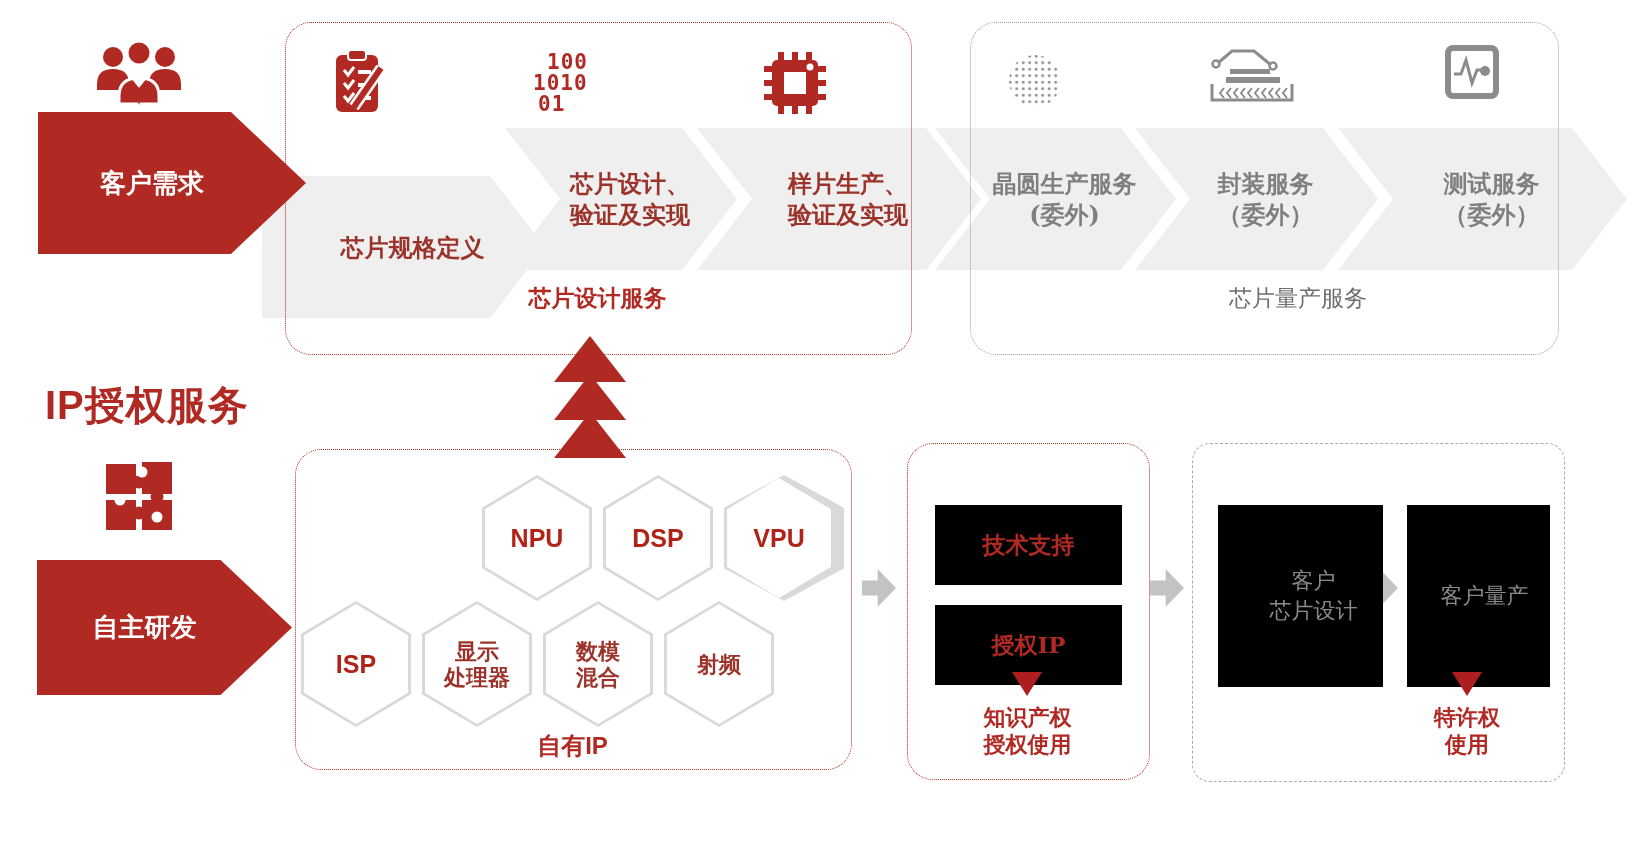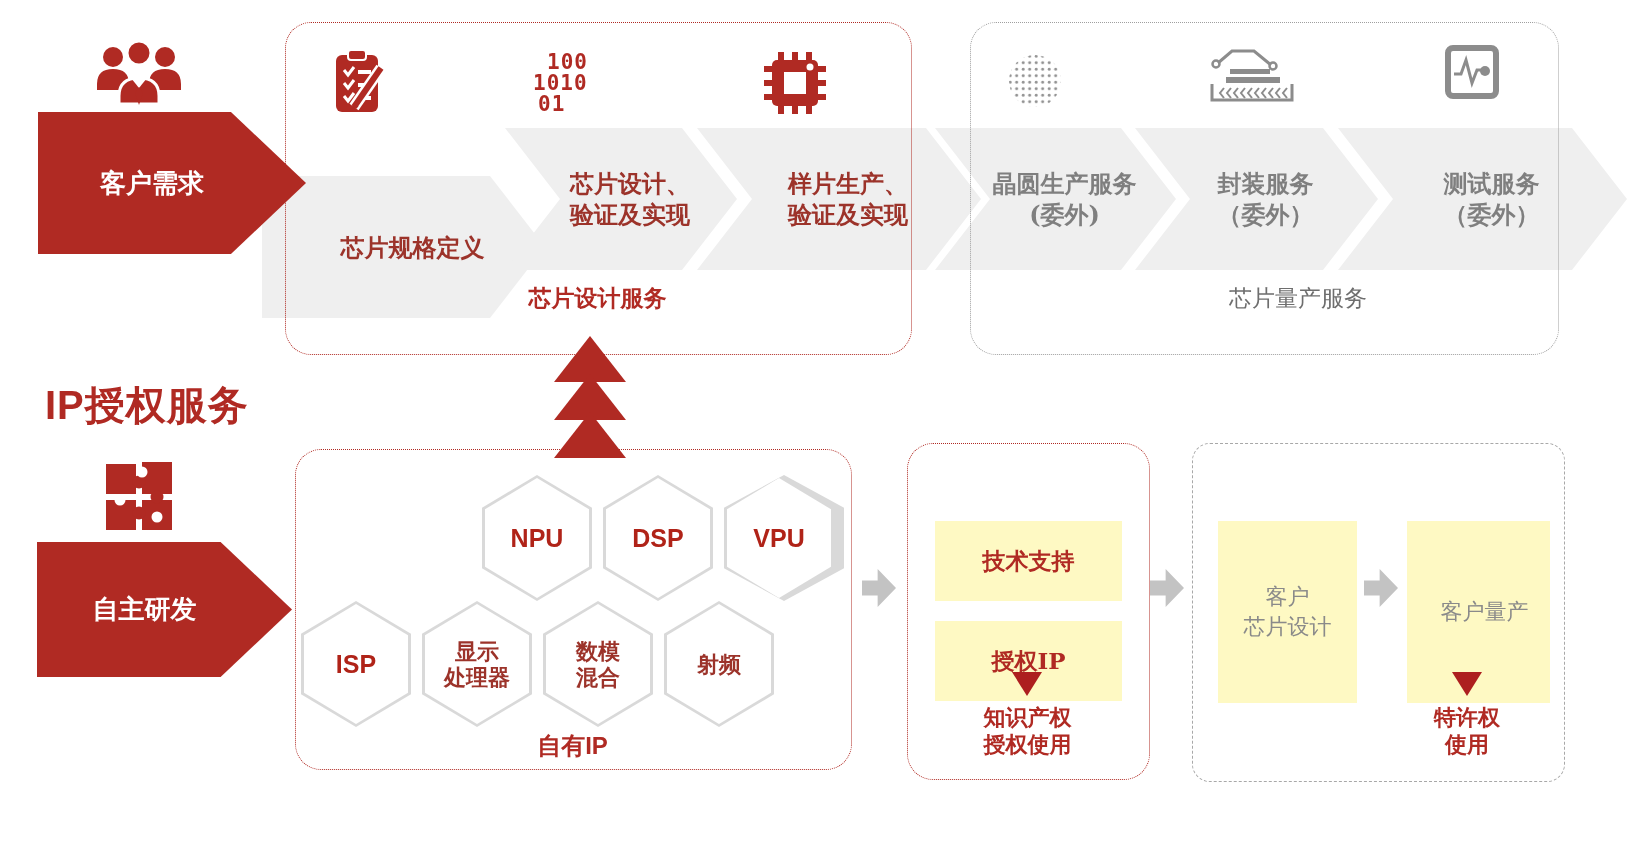--- a/index.html
+++ b/index.html
@@ -43,21 +43,21 @@
   .tri-up{position:absolute;width:0;height:0;border-left:36px solid transparent;
           border-right:36px solid transparent;border-bottom:46px solid #b02a23;}
   .tri-down{position:absolute;width:0;height:0;border-left:15px solid transparent;
             border-right:15px solid transparent;border-top:24px solid #ad1f1f;}
 
   
   .sarrow{position:absolute;width:34px;height:38px;background:#c3c3c3;
           clip-path:polygon(0% 30%,46% 30%,46% 0%,100% 50%,46% 100%,46% 70%,0% 70%);}
 
   
-  .panel{position:absolute;background:#fef9c3;display:flex;flex-direction:column;align-items:center;justify-content:center;text-align:right;margin-top:16px;}
+  .panel{position:absolute;background:#000000;display:flex;flex-direction:column;align-items:center;justify-content:center;text-align:right;}
   .panel-red span{display:block;color:#b02a23;font-size:23px;font-weight:700;}
   .panel-gray span{display:block;color:#8a8a8a;font-size:22px;line-height:30px;}
 
   .note-red{position:absolute;text-align:center;}
   .note-red span{display:block;color:#b02a23;font-size:22px;font-weight:700;line-height:27px;}
 
   .title{position:absolute;color:#b02a23;font-size:40px;font-weight:800;letter-spacing:1px;}
 
   .binary{position:absolute;color:#b02a23;font-weight:700;font-size:21px;line-height:21px;
           font-family:"DejaVu Sans Mono","Liberation Mono",monospace;letter-spacing:1px;}
@@ -97,21 +97,21 @@
   <div class="gbox-red" style="left:295px;top:449px;width:555px;height:319px;"></div>
   <div class="gbox-red" style="left:907px;top:443px;width:241px;height:335px;"></div>
   <div class="gbox-dash" style="left:1192px;top:443px;width:371px;height:337px;"></div>
 
   <div class="cap cn" style="left:285px;top:283px;width:625px;color:#b02a23;">芯片设计服务</div>
   <div class="cap cn" style="left:970px;top:283px;width:640px;color:#6e6e6e;font-weight:500;margin-left:8px;">芯片量产服务</div>
 
   <div class="rarrow cn" style="left:38px;top:112px;width:268px;height:142px;">
     <span>客户需求</span>
   </div>
-  <div class="rarrow cn" style="left:37px;top:542px;width:255px;height:135px;">
+  <div class="rarrow cn" style="left:37px;top:560px;width:255px;height:135px;">
     <span>自主研发</span>
   </div>
 
   <div class="title" style="left:45px;top:378px;">IP授权服务</div>
 
   <svg class="abs" style="left:93px;top:38px;" width="92" height="68" viewBox="0 0 92 68">
     <g fill="#b02a23">
       <circle cx="20" cy="19" r="10"></circle>
       <path d="M4 52 v-6 q0-15 16-15 q16 0 16 15 v6 z"></path>
       <circle cx="72" cy="19" r="10"></circle>
@@ -276,21 +276,21 @@
   </div>
   <div class="panel panel-red" style="left:935px;top:605px;width:187px;height:80px;">
     <span class="cn">授权IP</span>
   </div>
   <div class="tri-down" style="left:1012px;top:672px;"></div>
   <div class="note-red cn" style="left:907px;top:704px;width:241px;">
     <span>知识产权</span>
     <span>授权使用</span>
   </div>
 
-  <div class="panel panel-gray" style="left:1218px;top:505px;width:139px;height:182px;">
+  <div class="panel panel-gray" style="left:1218px;top:505px;width:139px;height:182px;padding-left:26px;">
     <span class="cn">客户</span>
     <span class="cn">芯片设计</span>
   </div>
   <div class="panel panel-gray" style="left:1407px;top:505px;width:131px;height:182px;padding-left:12px;">
     <span class="cn">客户量产</span>
   </div>
   <div class="tri-down" style="left:1452px;top:672px;"></div>
   <div class="note-red cn" style="left:1387px;top:704px;width:160px;">
     <span>特许权</span>
     <span>使用</span>

